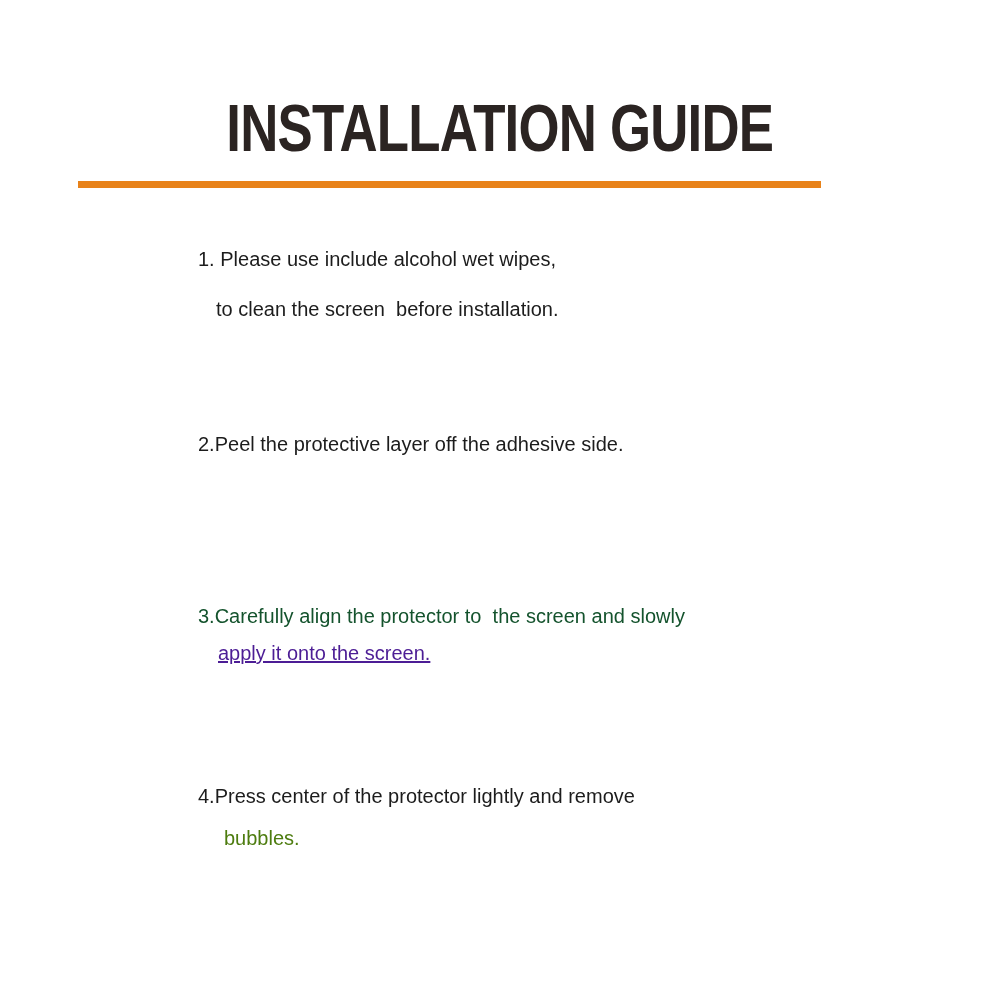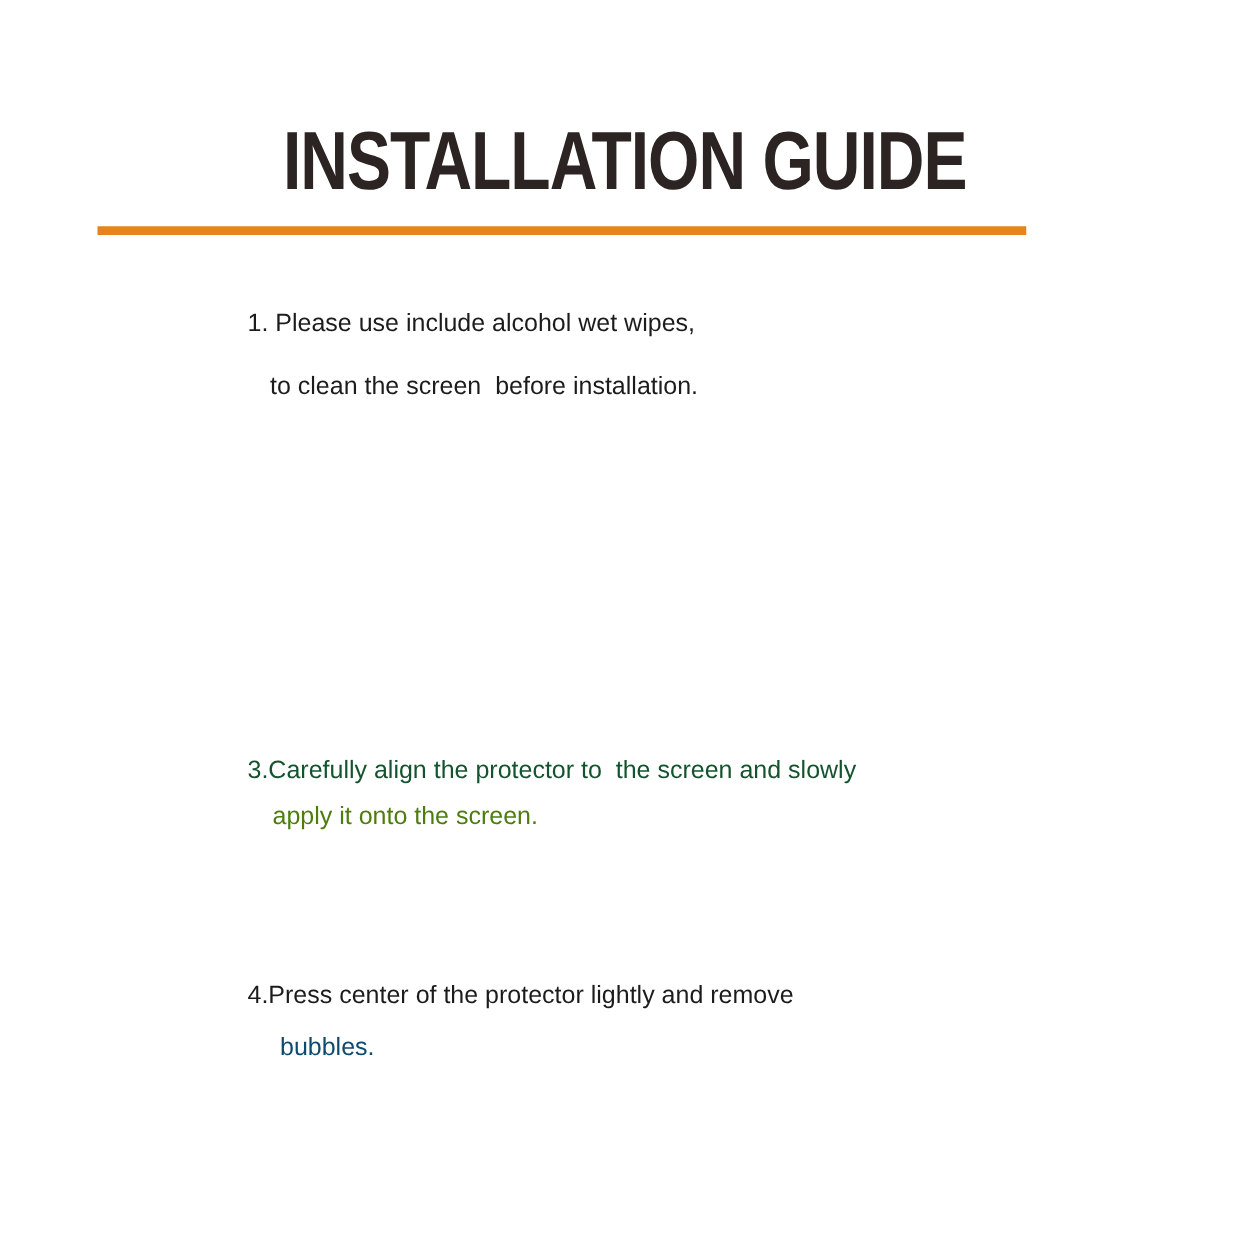--- a/index.html
+++ b/index.html
@@ -58,20 +58,21 @@
 
 <div class="page" style="background: rgb(255, 255, 255);">
 
   <h1 class="title" style="color: rgb(43, 36, 34);"><span class="title-inner">INSTALLATION GUIDE</span></h1>
 
   <div class="divider" style="background: rgb(232, 130, 26);"></div>
 
   <div class="line s1l1" style="color: rgb(28, 28, 28);">1. Please use include alcohol wet wipes,</div>
   <div class="line s1l2" style="color: rgb(28, 28, 28);">to clean the screen  before installation.</div>
 
+  <div class="line s2l1" style="color: rgb(28, 28, 28);">2.Peel the protective layer off the adhesive side.</div>
 
   <div class="line s3l1" style="color: #14532d;">3.Carefully align the protector to  the screen and slowly</div>
-  <div class="line s3l2" style="color: #4d7c0f;">apply it onto the screen.</div>
+  <div class="line s3l2" style="color: #4c1d95; text-decoration: underline;">apply it onto the screen.</div>
 
   <div class="line s4l1" style="color: rgb(28, 28, 28);">4.Press center of the protector lightly and remove</div>
-  <div class="line s4l2" style="color: #0c4a6e;">bubbles.</div>
+  <div class="line s4l2" style="color: #4d7c0f;">bubbles.</div>
 
 </div>
 
 </body></html>

